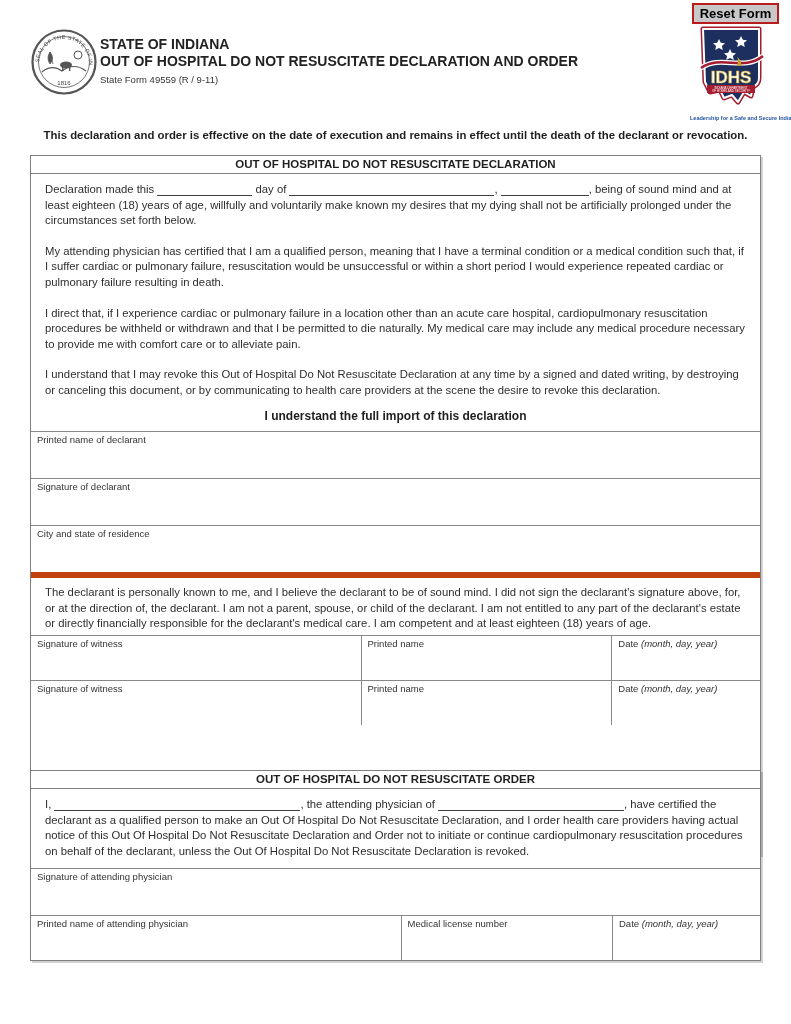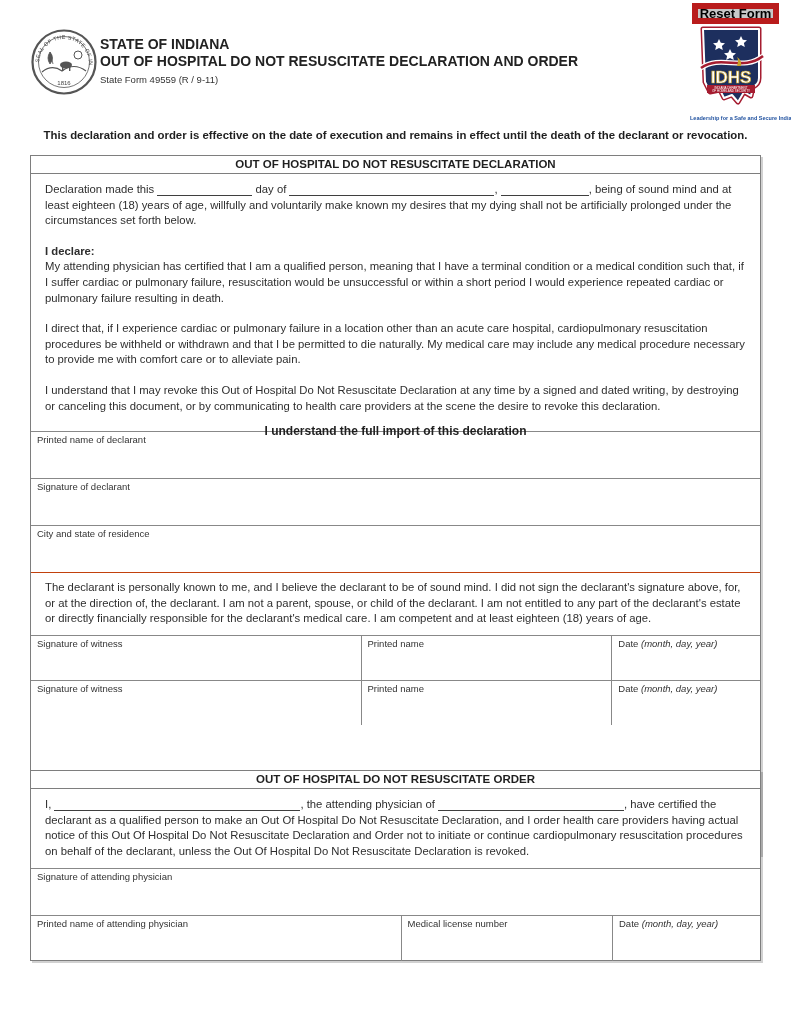--- a/index.html
+++ b/index.html
@@ -4,21 +4,21 @@
 <style>
   * { margin:0; padding:0; box-sizing:border-box; }
   html,body { background:#ffffff; }
   .page {
     position:relative; width:791px; height:1024px; background:#ffffff;
     font-family:"Liberation Sans", sans-serif; color:#2a2a2a; overflow:hidden;
   }
   
   .reset-btn {
     position:absolute; left:692px; top:3px; width:87px; height:21px;
-    background:#c8c8c8; border:6px solid #b91c1c;
+    background:#c8c8c8; border:2px solid #b91c1c;
     font-weight:700; font-size:13px; color:#000;
     display:flex; align-items:center; justify-content:center; cursor:pointer;
   }
   
   .seal { position:absolute; left:30px; top:28px; }
   .title-block { position:absolute; left:100px; top:36px; }
   .title-line { font-weight:700; font-size:14px; line-height:17px; color:#222; }
   .form-number { font-size:9.5px; color:#333; margin-top:4px; }
   .idhs { position:absolute; left:690px; top:26px; width:82px; text-align:center; }
   .idhs-caption { font-size:5.5px; font-weight:700; color:#1d4f9e; margin-top:1px; white-space:nowrap; }
@@ -38,21 +38,21 @@
   .para { margin-bottom:15px; }
   .para-tight { margin-bottom:10px; }
   .bold { font-weight:700; }
   .import-head { text-align:center; font-weight:700; font-size:12px; margin-top:2px; color:#1f1f1f; }
   
   .blank { display:inline-block; border-bottom:1px solid #3f3f3f; height:13px; vertical-align:-3px; }
   .w95 {width:95px;} .w205 {width:205px;} .w88 {width:88px;} .w250 {width:246px;} .w185 {width:186px;}
   
   .field-row { border-top:1px solid #888; padding:2px 6px; font-size:9.5px; color:#333; }
   .h47 { height:47px; } .h45 { height:45px; } .h46 { height:46px; }
-  .witness-stmt { height:63px; border-top:1px solid #c2410c; padding:7px 14px 0 14px;
+  .witness-stmt { height:63px; border-top:6px solid #c2410c; padding:7px 14px 0 14px;
     font-size:11.3px; line-height:15.6px; color:#2e2e2e; }
   .cells { display:flex; border-top:1px solid #888; }
   .cell { padding:2px 6px; font-size:9.5px; color:#333; }
   .cell + .cell { border-left:1px solid #888; }
   .wc1 {width:45.2%;} .wc2 {width:34.4%;} .wc3 {width:20.4%;}
   .oc1 {width:50.7%;} .oc2 {width:29.0%;} .oc3 {width:20.3%;}
   .hint { font-style:italic;margin-top:19px; }
 </style>
 </head>
 <body>
@@ -113,21 +113,20 @@
     <div class="box-text decl-text">
       <div class="para">
         <span>Declaration made this</span>
         <span class="blank w95"></span>
         <span>day of</span>
         <span class="blank w205"></span><span>,</span>
         <span class="blank w88"></span><span>, being of sound mind and at least eighteen (18) years of age, willfully and voluntarily make known my desires that my dying shall not be artificially prolonged under the circumstances set forth below.</span>
       </div>
 
       <div class="para">
-        <div class="bold">I declare:</div>
         <div>My attending physician has certified that I am a qualified person, meaning that I have a terminal condition or a medical condition such that, if I suffer cardiac or pulmonary failure, resuscitation would be unsuccessful or within a short period I would experience repeated cardiac or pulmonary failure resulting in death.</div>
       </div>
 
       <div class="para">I direct that, if I experience cardiac or pulmonary failure in a location other than an acute care hospital, cardiopulmonary resuscitation procedures be withheld or withdrawn and that I be permitted to die naturally. My medical care may include any medical procedure necessary to provide me with comfort care or to alleviate pain.</div>
 
       <div class="para-tight">I understand that I may revoke this Out of Hospital Do Not Resuscitate Declaration at any time by a signed and dated writing, by destroying or canceling this document, or by communicating to health care providers at the scene the desire to revoke this declaration.</div>
 
       <div class="import-head">I understand the full import of this declaration</div>
     </div>
 

